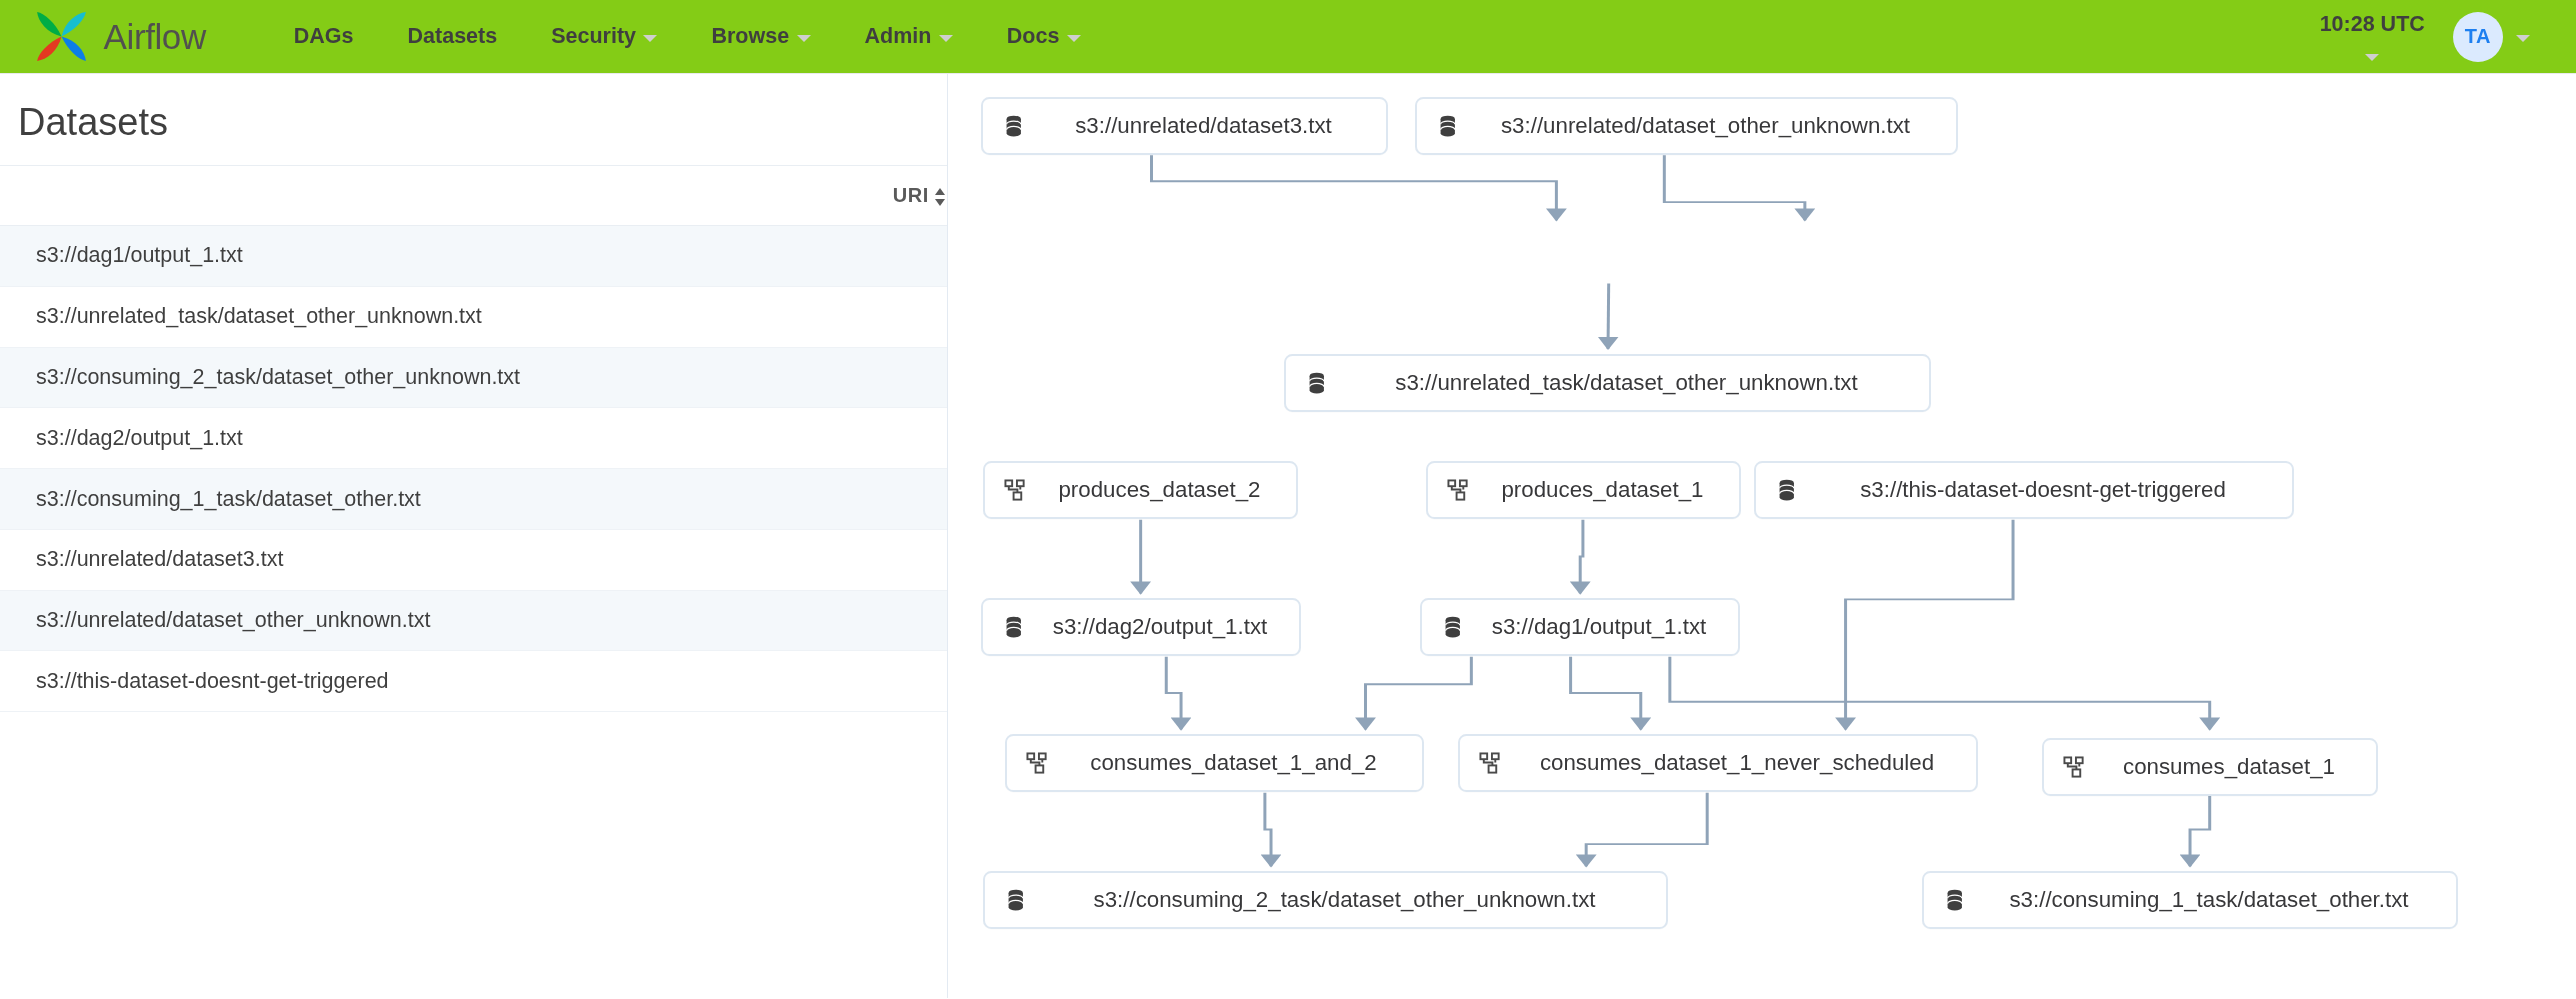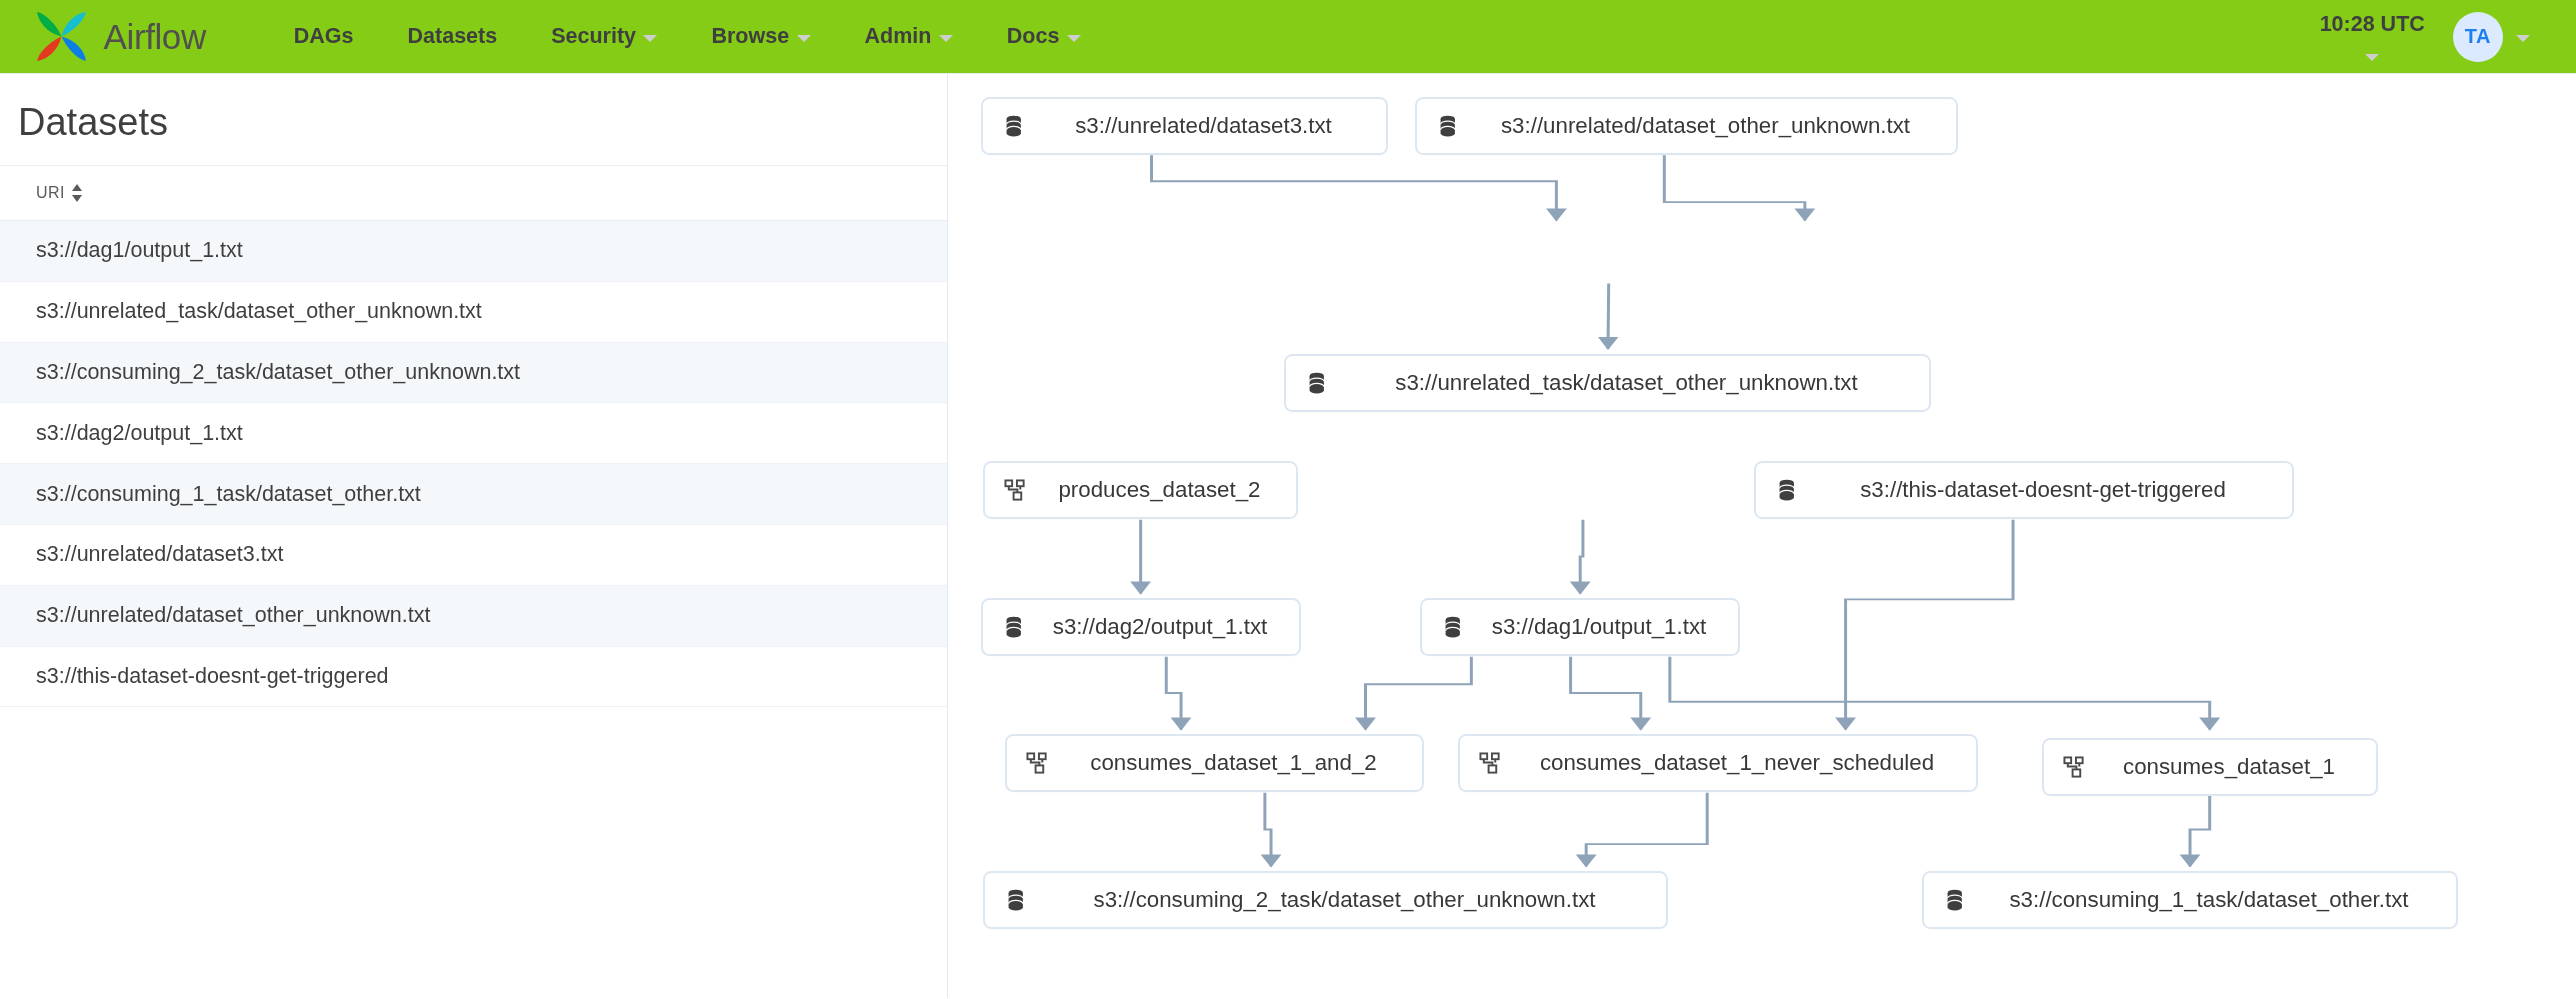--- a/index.html
+++ b/index.html
@@ -84,23 +84,23 @@
     font-size: 38px;
     color: #3f3f3f;
     font-weight: 400;
     padding: 26.5px 0 21.5px 18px;
   }
   .table-wrap {
     border-top: 1.7px solid #e9eef3;
   }
   table { width: 100%; border-collapse: collapse; }
   thead th {
-    text-align: left;
-    font-size: 16px;
-    font-weight: normal;
+    text-align: right;
+    font-size: 20px;
+    font-weight: bold;
     color: #5a5a5a;
     letter-spacing: 0.5px;
     padding: 18px 0 18px 36px;
     border-bottom: 1.7px solid #e9eef3;
     background: #ffffff;
     cursor: pointer;
     white-space: nowrap;
   }
   .sort-icon {
     display: inline-block;
@@ -331,99 +331,113 @@
                 <rect x="1.5" y="1.5" width="7" height="6"></rect>
                 <rect x="13.5" y="1.5" width="7" height="6"></rect>
                 <rect x="10" y="14" width="8" height="7.5"></rect>
                 <path d="M5 7.5 V11 H14 V14"></path>
                 <path d="M17 7.5 V11"></path>
               </g>
             </svg>
           </span>
           <span class="n-label">produces_dataset_2</span>
         </div>
-        <div class="node dataset" style="left: 806px; top: 387px; width: 540px; height: 58px;">
-          <span class="n-icon">
-            <svg width="21.5" height="25" viewBox="0 0 24 26">
-              <ellipse cx="12" cy="4.5" rx="8" ry="3.6" fill="#3f3f3f"></ellipse>
-              <path d="M4 4.5 v6 a8 3.6 0 0 0 16 0 v-6" fill="#3f3f3f"></path>
-              <ellipse cx="12" cy="10.5" rx="8" ry="3.6" fill="#3f3f3f" stroke="#fff" stroke-width="1.4"></ellipse>
-              <path d="M4 10.5 v6 a8 3.6 0 0 0 16 0 v-6" fill="#3f3f3f"></path>
-              <ellipse cx="12" cy="16.5" rx="8" ry="3.6" fill="#3f3f3f" stroke="#fff" stroke-width="1.4"></ellipse>
-              <path d="M4 16.5 v4 a8 3.6 0 0 0 16 0 v-4" fill="#3f3f3f"></path>
-            </svg>
-          </span>
-          <span class="n-label">s3://this-dataset-doesnt-get-triggered</span>
-        </div>
-        <div class="node dataset" style="left: 33px; top: 524px; width: 320px; height: 58px;">
-          <span class="n-icon">
-            <svg width="21.5" height="25" viewBox="0 0 24 26">
-              <ellipse cx="12" cy="4.5" rx="8" ry="3.6" fill="#3f3f3f"></ellipse>
-              <path d="M4 4.5 v6 a8 3.6 0 0 0 16 0 v-6" fill="#3f3f3f"></path>
-              <ellipse cx="12" cy="10.5" rx="8" ry="3.6" fill="#3f3f3f" stroke="#fff" stroke-width="1.4"></ellipse>
-              <path d="M4 10.5 v6 a8 3.6 0 0 0 16 0 v-6" fill="#3f3f3f"></path>
-              <ellipse cx="12" cy="16.5" rx="8" ry="3.6" fill="#3f3f3f" stroke="#fff" stroke-width="1.4"></ellipse>
-              <path d="M4 16.5 v4 a8 3.6 0 0 0 16 0 v-4" fill="#3f3f3f"></path>
-            </svg>
-          </span>
-          <span class="n-label">s3://dag2/output_1.txt</span>
-        </div>
-        <div class="node dataset" style="left: 472px; top: 524px; width: 320px; height: 58px;">
-          <span class="n-icon">
-            <svg width="21.5" height="25" viewBox="0 0 24 26">
-              <ellipse cx="12" cy="4.5" rx="8" ry="3.6" fill="#3f3f3f"></ellipse>
-              <path d="M4 4.5 v6 a8 3.6 0 0 0 16 0 v-6" fill="#3f3f3f"></path>
-              <ellipse cx="12" cy="10.5" rx="8" ry="3.6" fill="#3f3f3f" stroke="#fff" stroke-width="1.4"></ellipse>
-              <path d="M4 10.5 v6 a8 3.6 0 0 0 16 0 v-6" fill="#3f3f3f"></path>
-              <ellipse cx="12" cy="16.5" rx="8" ry="3.6" fill="#3f3f3f" stroke="#fff" stroke-width="1.4"></ellipse>
-              <path d="M4 16.5 v4 a8 3.6 0 0 0 16 0 v-4" fill="#3f3f3f"></path>
-            </svg>
-          </span>
-          <span class="n-label">s3://dag1/output_1.txt</span>
-        </div>
-        <div class="node dag" style="left: 57px; top: 660px; width: 419px; height: 58px;">
+        <div class="node dag" style="left: 478px; top: 387px; width: 315px; height: 58px;">
           <span class="n-icon">
             <svg width="23" height="23" viewBox="0 0 24 24">
               <g fill="none" stroke="#4a4a4a" stroke-width="2">
                 <rect x="1.5" y="1.5" width="7" height="6"></rect>
                 <rect x="13.5" y="1.5" width="7" height="6"></rect>
                 <rect x="10" y="14" width="8" height="7.5"></rect>
                 <path d="M5 7.5 V11 H14 V14"></path>
                 <path d="M17 7.5 V11"></path>
               </g>
             </svg>
           </span>
-          <span class="n-label">consumes_dataset_1_and_2</span>
-        </div>
-        <div class="node dag" style="left: 510px; top: 660px; width: 520px; height: 58px;">
+          <span class="n-label">produces_dataset_1</span>
+        </div>
+        <div class="node dataset" style="left: 806px; top: 387px; width: 540px; height: 58px;">
+          <span class="n-icon">
+            <svg width="21.5" height="25" viewBox="0 0 24 26">
+              <ellipse cx="12" cy="4.5" rx="8" ry="3.6" fill="#3f3f3f"></ellipse>
+              <path d="M4 4.5 v6 a8 3.6 0 0 0 16 0 v-6" fill="#3f3f3f"></path>
+              <ellipse cx="12" cy="10.5" rx="8" ry="3.6" fill="#3f3f3f" stroke="#fff" stroke-width="1.4"></ellipse>
+              <path d="M4 10.5 v6 a8 3.6 0 0 0 16 0 v-6" fill="#3f3f3f"></path>
+              <ellipse cx="12" cy="16.5" rx="8" ry="3.6" fill="#3f3f3f" stroke="#fff" stroke-width="1.4"></ellipse>
+              <path d="M4 16.5 v4 a8 3.6 0 0 0 16 0 v-4" fill="#3f3f3f"></path>
+            </svg>
+          </span>
+          <span class="n-label">s3://this-dataset-doesnt-get-triggered</span>
+        </div>
+        <div class="node dataset" style="left: 33px; top: 524px; width: 320px; height: 58px;">
+          <span class="n-icon">
+            <svg width="21.5" height="25" viewBox="0 0 24 26">
+              <ellipse cx="12" cy="4.5" rx="8" ry="3.6" fill="#3f3f3f"></ellipse>
+              <path d="M4 4.5 v6 a8 3.6 0 0 0 16 0 v-6" fill="#3f3f3f"></path>
+              <ellipse cx="12" cy="10.5" rx="8" ry="3.6" fill="#3f3f3f" stroke="#fff" stroke-width="1.4"></ellipse>
+              <path d="M4 10.5 v6 a8 3.6 0 0 0 16 0 v-6" fill="#3f3f3f"></path>
+              <ellipse cx="12" cy="16.5" rx="8" ry="3.6" fill="#3f3f3f" stroke="#fff" stroke-width="1.4"></ellipse>
+              <path d="M4 16.5 v4 a8 3.6 0 0 0 16 0 v-4" fill="#3f3f3f"></path>
+            </svg>
+          </span>
+          <span class="n-label">s3://dag2/output_1.txt</span>
+        </div>
+        <div class="node dataset" style="left: 472px; top: 524px; width: 320px; height: 58px;">
+          <span class="n-icon">
+            <svg width="21.5" height="25" viewBox="0 0 24 26">
+              <ellipse cx="12" cy="4.5" rx="8" ry="3.6" fill="#3f3f3f"></ellipse>
+              <path d="M4 4.5 v6 a8 3.6 0 0 0 16 0 v-6" fill="#3f3f3f"></path>
+              <ellipse cx="12" cy="10.5" rx="8" ry="3.6" fill="#3f3f3f" stroke="#fff" stroke-width="1.4"></ellipse>
+              <path d="M4 10.5 v6 a8 3.6 0 0 0 16 0 v-6" fill="#3f3f3f"></path>
+              <ellipse cx="12" cy="16.5" rx="8" ry="3.6" fill="#3f3f3f" stroke="#fff" stroke-width="1.4"></ellipse>
+              <path d="M4 16.5 v4 a8 3.6 0 0 0 16 0 v-4" fill="#3f3f3f"></path>
+            </svg>
+          </span>
+          <span class="n-label">s3://dag1/output_1.txt</span>
+        </div>
+        <div class="node dag" style="left: 57px; top: 660px; width: 419px; height: 58px;">
           <span class="n-icon">
             <svg width="23" height="23" viewBox="0 0 24 24">
               <g fill="none" stroke="#4a4a4a" stroke-width="2">
                 <rect x="1.5" y="1.5" width="7" height="6"></rect>
                 <rect x="13.5" y="1.5" width="7" height="6"></rect>
                 <rect x="10" y="14" width="8" height="7.5"></rect>
                 <path d="M5 7.5 V11 H14 V14"></path>
                 <path d="M17 7.5 V11"></path>
               </g>
             </svg>
           </span>
-          <span class="n-label">consumes_dataset_1_never_scheduled</span>
-        </div>
-        <div class="node dag" style="left: 1094px; top: 664px; width: 336px; height: 58px;">
+          <span class="n-label">consumes_dataset_1_and_2</span>
+        </div>
+        <div class="node dag" style="left: 510px; top: 660px; width: 520px; height: 58px;">
           <span class="n-icon">
             <svg width="23" height="23" viewBox="0 0 24 24">
               <g fill="none" stroke="#4a4a4a" stroke-width="2">
                 <rect x="1.5" y="1.5" width="7" height="6"></rect>
                 <rect x="13.5" y="1.5" width="7" height="6"></rect>
                 <rect x="10" y="14" width="8" height="7.5"></rect>
                 <path d="M5 7.5 V11 H14 V14"></path>
                 <path d="M17 7.5 V11"></path>
               </g>
             </svg>
           </span>
+          <span class="n-label">consumes_dataset_1_never_scheduled</span>
+        </div>
+        <div class="node dag" style="left: 1094px; top: 664px; width: 336px; height: 58px;">
+          <span class="n-icon">
+            <svg width="23" height="23" viewBox="0 0 24 24">
+              <g fill="none" stroke="#4a4a4a" stroke-width="2">
+                <rect x="1.5" y="1.5" width="7" height="6"></rect>
+                <rect x="13.5" y="1.5" width="7" height="6"></rect>
+                <rect x="10" y="14" width="8" height="7.5"></rect>
+                <path d="M5 7.5 V11 H14 V14"></path>
+                <path d="M17 7.5 V11"></path>
+              </g>
+            </svg>
+          </span>
           <span class="n-label">consumes_dataset_1</span>
         </div>
         <div class="node dataset" style="left: 35px; top: 797px; width: 685px; height: 58px;">
           <span class="n-icon">
             <svg width="21.5" height="25" viewBox="0 0 24 26">
               <ellipse cx="12" cy="4.5" rx="8" ry="3.6" fill="#3f3f3f"></ellipse>
               <path d="M4 4.5 v6 a8 3.6 0 0 0 16 0 v-6" fill="#3f3f3f"></path>
               <ellipse cx="12" cy="10.5" rx="8" ry="3.6" fill="#3f3f3f" stroke="#fff" stroke-width="1.4"></ellipse>
               <path d="M4 10.5 v6 a8 3.6 0 0 0 16 0 v-6" fill="#3f3f3f"></path>
               <ellipse cx="12" cy="16.5" rx="8" ry="3.6" fill="#3f3f3f" stroke="#fff" stroke-width="1.4"></ellipse>

